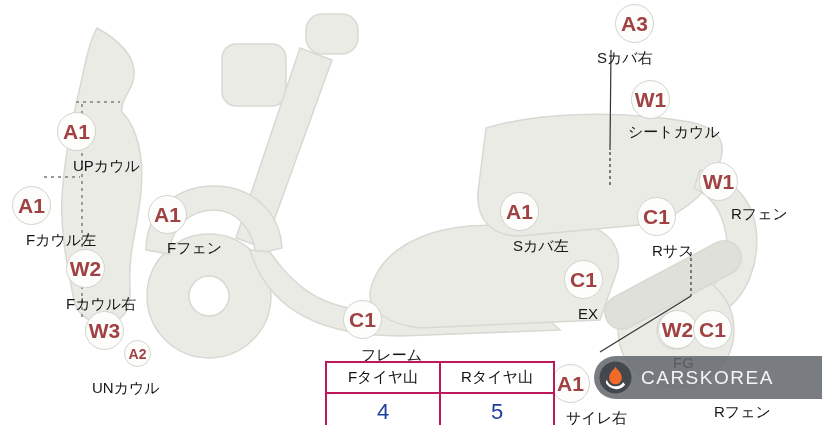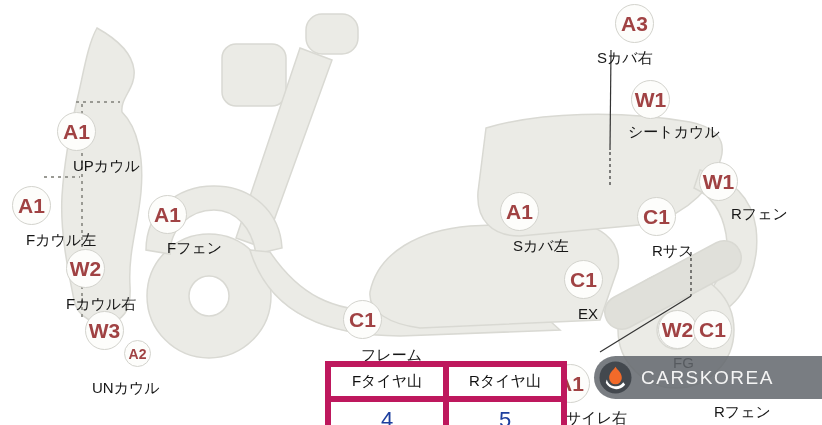--- a/index.html
+++ b/index.html
@@ -4,21 +4,21 @@
 <style>
   html,body{margin:0;padding:0;}
   body{width:822px;height:425px;font-family:"Liberation Sans",sans-serif;background:#ffffff;overflow:hidden;}
   .stage{position:relative;width:822px;height:425px;background:#ffffff;}
   .bike-svg{position:absolute;left:0;top:0;z-index:1;}
   .marker{position:absolute;width:37px;height:37px;border-radius:50%;background:#fdfdfb;border:1px solid #d3d3cd;
           display:flex;align-items:center;justify-content:center;font-size:21px;color:#a04243;z-index:3;font-weight:bold;}
   .marker.small{width:25px;height:25px;font-size:14px;margin-top:22px;}
   .mlabel{position:absolute;font-size:15px;color:#161616;white-space:nowrap;z-index:3;margin-top:9px;}
   .tire-table{position:absolute;left:325px;top:361px;border-collapse:collapse;background:#ffffff;z-index:4;}
-  .tire-table td{border:6px solid #be185d;width:110px;text-align:center;}
+  .tire-table td{border:2px solid #be185d;width:110px;text-align:center;}
   .tire-row-h td{height:27px;font-size:15px;color:#101010;}
   .tire-row-v td{height:33px;font-size:22px;color:#1d3f9e;}
   .watermark{position:absolute;left:594px;top:356px;width:228px;height:43px;background:rgba(97,102,108,0.85);
              border-radius:22px 0 0 22px;display:flex;align-items:center;padding-left:5px;gap:9px;z-index:5;}
   .wm-icon{width:33px;height:33px;flex:0 0 auto;}
   .wm-text{color:#f4f4f4;font-size:19px;font-weight:normal;letter-spacing:1.5px;}
 </style>
 </head>
 <body>
 

